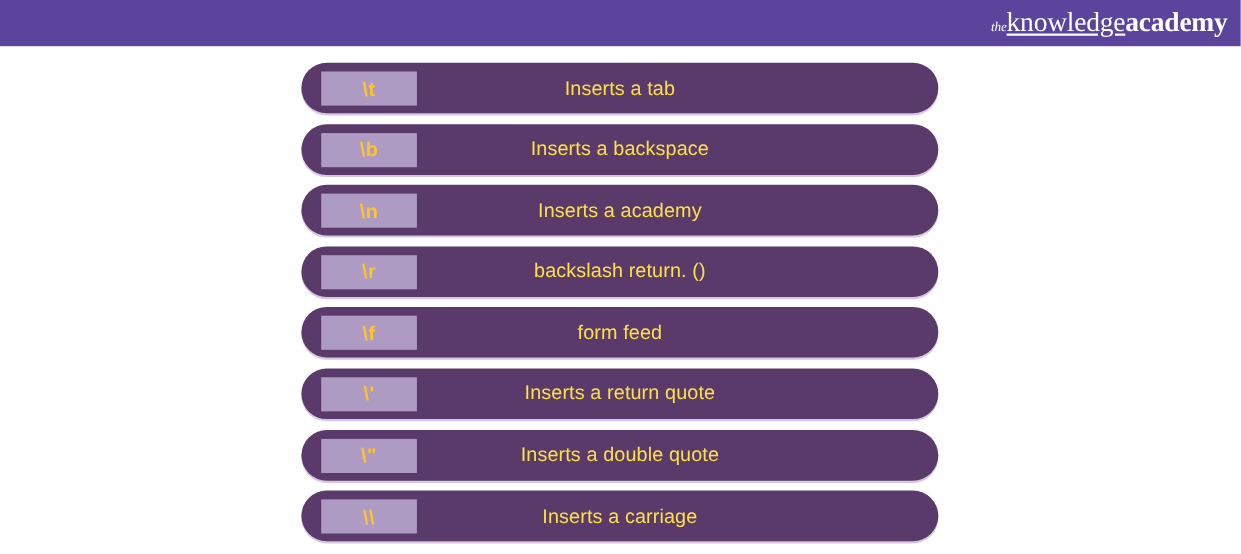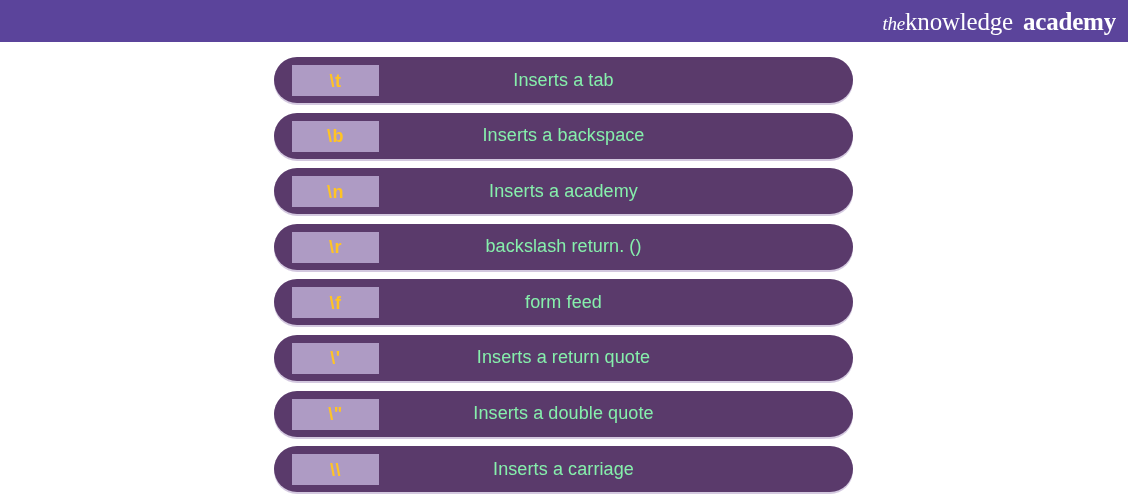--- a/index.html
+++ b/index.html
@@ -33,28 +33,28 @@
     color: #ffffff;
     font-family: "Liberation Serif", serif;
     font-size: 25px;
     line-height: 1;
     white-space: nowrap;
     letter-spacing: -0.2px;
   }
   #brand-logo .lg-the {
     font-style: italic;
     font-weight: 400;
-    font-size: 19px;
+    font-size: 12px;
   }
   #brand-logo .lg-knowledge {
     font-weight: 400;
+    text-decoration: underline;
   }
   #brand-logo .lg-academy {
     font-weight: 700;
-    margin-left: 10px;
   }
 
   
   #rows-list {
     position: absolute;
     top: 57px;
     left: 274px;
     width: 579px;
   }
 
@@ -92,21 +92,21 @@
 
   .esc-desc {
     position: absolute;
     left: 0;
     top: 0;
     width: 100%;
     height: 100%;
     display: flex;
     align-items: center;
     justify-content: center;
-    color: #86efac;
+    color: #fde047;
     font-family: "Liberation Sans", sans-serif;
     font-size: 18px;
     font-weight: 400;
     letter-spacing: 0.1px;
     pointer-events: none;
   }
 </style>
 </head>
 <body>
 

